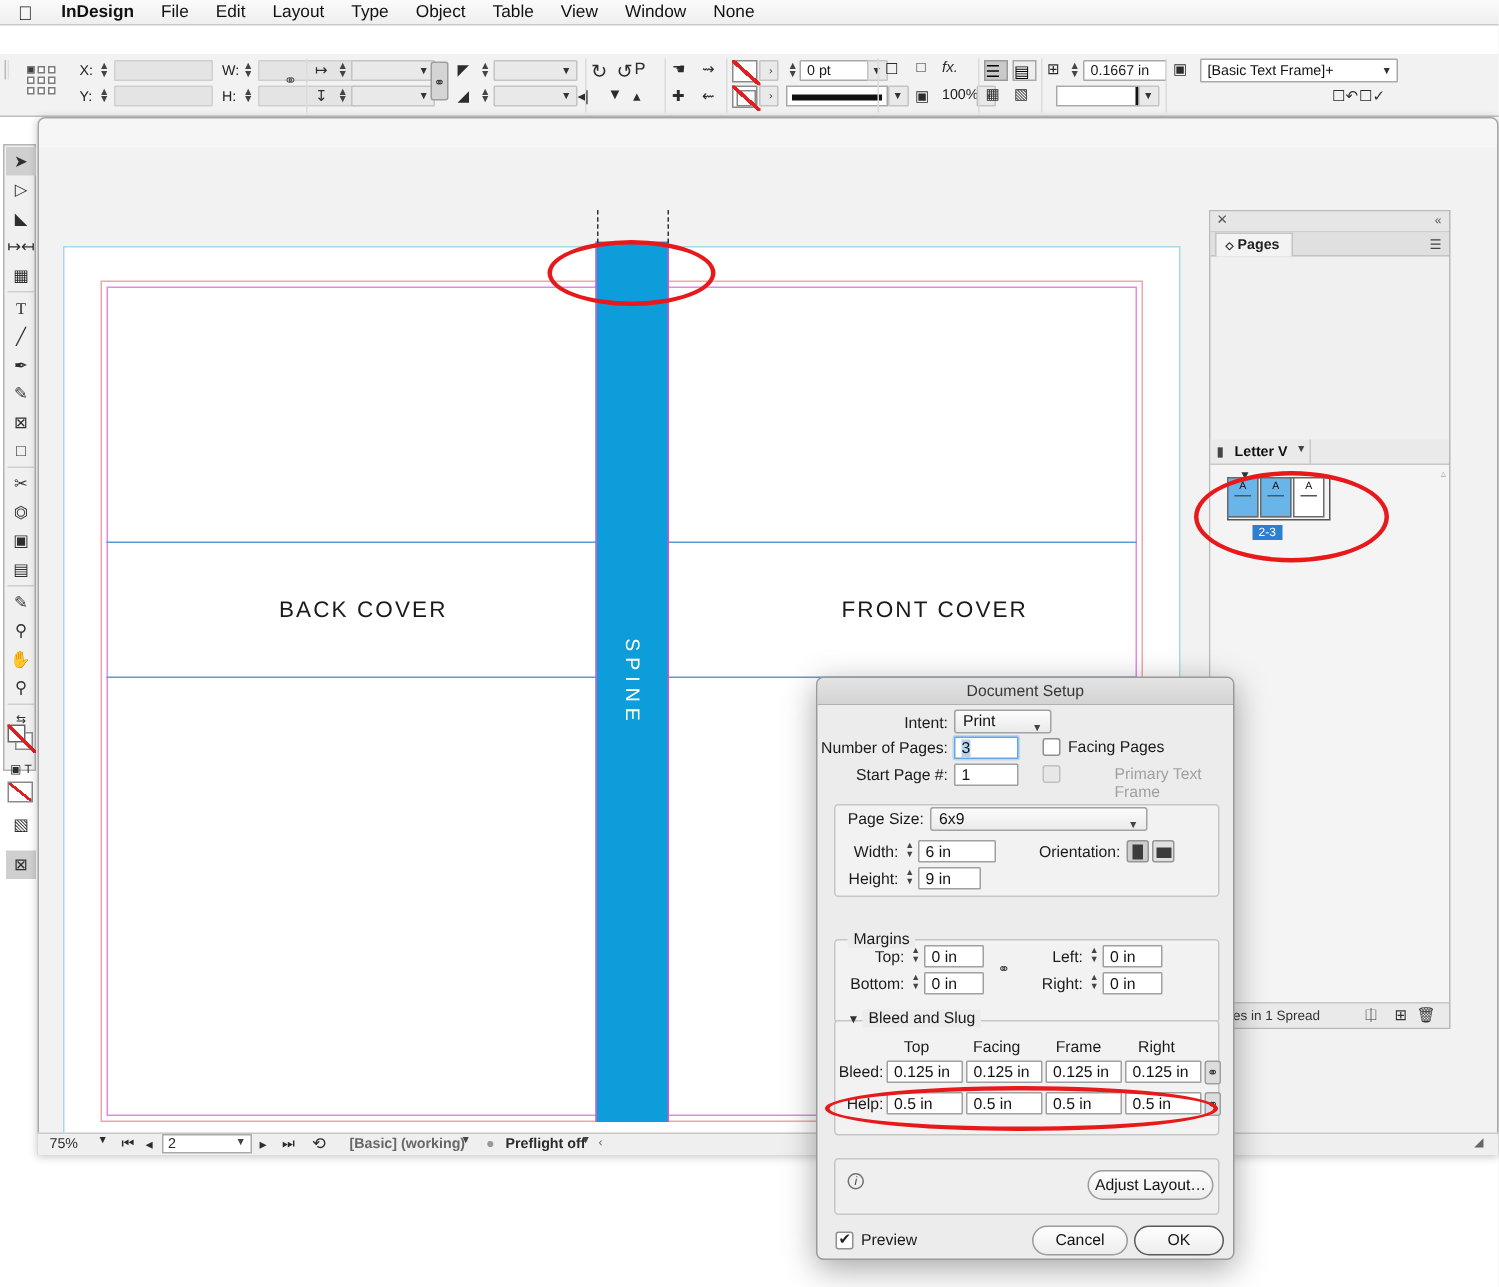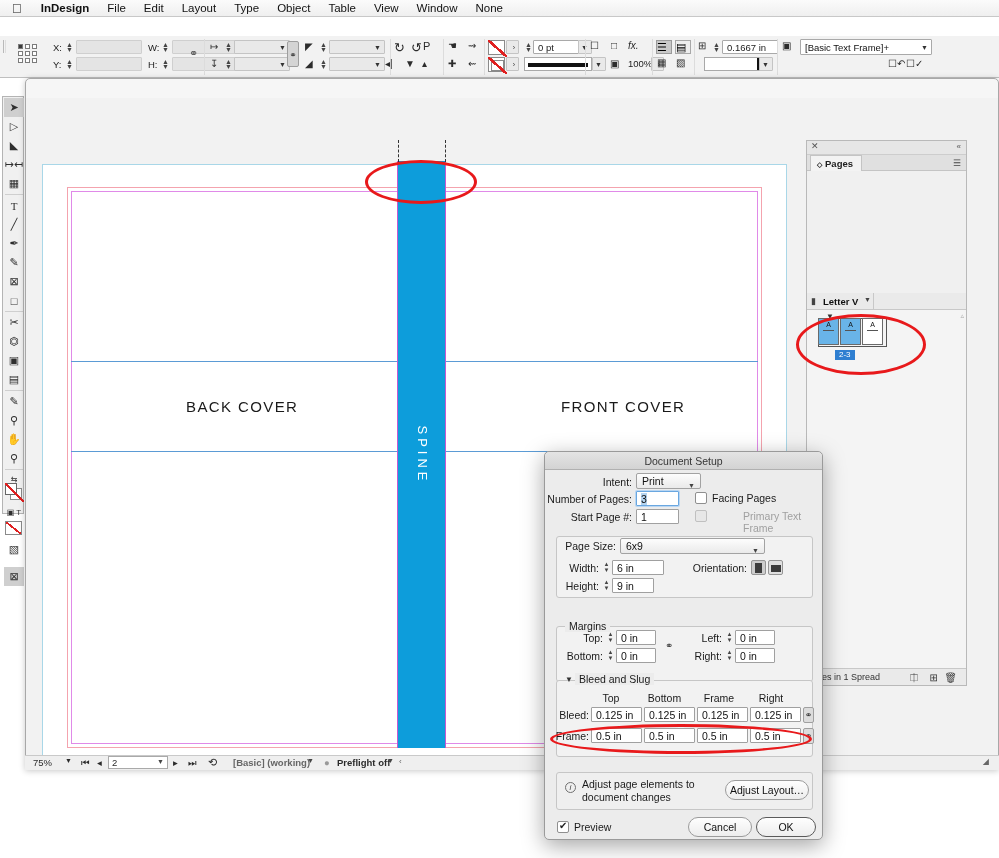--- a/index.html
+++ b/index.html
@@ -543,41 +543,40 @@
 
       <span class="row-lbl" style="left:135px; top:180px; width:42px;">Right:</span>
       <span class="spin" style="left:180px; top:178px;">▲<br>▼</span>
       <div class="tfld" style="left:190px; top:178px; width:40px;">0 in</div>
 
       <div class="grpbox" style="left:11px; top:210px; width:257px; height:77px;"></div>
       <span class="disclo" style="left:20px; top:205px;">▼</span>
       <span class="grplbl" style="left:30px; top:203px;">Bleed and Slug</span>
 
       <span class="colhdr" style="left:40px; top:222px; width:52px;">Top</span>
-      <span class="colhdr" style="left:92px; top:222px; width:55px;">Bottom</span>
+      <span class="colhdr" style="left:92px; top:222px; width:55px;">Facing</span>
       <span class="colhdr" style="left:148px; top:222px; width:52px;">Frame</span>
       <span class="colhdr" style="left:200px; top:222px; width:52px;">Right</span>
 
       <span class="row-lbl" style="left:0px; top:239px; width:44px;">Bleed:</span>
       <div class="tfld" style="left:46px; top:237px; width:51px;">0.125 in</div>
       <div class="tfld" style="left:99px; top:237px; width:51px;">0.125 in</div>
       <div class="tfld" style="left:152px; top:237px; width:51px;">0.125 in</div>
       <div class="tfld" style="left:205px; top:237px; width:51px;">0.125 in</div>
       <span class="lnkbtn" style="left:258px; top:237px;">⚭</span>
 
-      <span class="row-lbl" style="left:3px; top:260px; width:41px;">Frame:</span>
+      <span class="row-lbl" style="left:3px; top:260px; width:41px;">Help:</span>
       <div class="tfld" style="left:46px; top:258px; width:51px;">0.5 in</div>
       <div class="tfld" style="left:99px; top:258px; width:51px;">0.5 in</div>
       <div class="tfld" style="left:152px; top:258px; width:51px;">0.5 in</div>
       <div class="tfld" style="left:205px; top:258px; width:51px;">0.5 in</div>
       <span class="lnkbtn" style="left:258px; top:258px;">⚭</span>
 
       <div class="grpbox" style="left:11px; top:302px; width:257px; height:38px; background:#efefef;"></div>
       <span class="infoI" style="left:20px; top:312px;">i</span>
-      <span style="position:absolute;left:37px;top:308px;width:148px;font-size:10.5px;color:#1a1a1a;line-height:13px;">Adjust page elements to document changes</span>
       <div class="btn" style="left:180px; top:310px; width:84px;">Adjust Layout…</div>
 
       <span class="chk on" style="left:12px; top:351px;"></span>
       <span style="position:absolute;left:29px;top:351px;font-size:10.5px;color:#1a1a1a;">Preview</span>
       <div class="btn" style="left:143px; top:347px; width:64px;">Cancel</div>
       <div class="btn def" style="left:211px; top:347px; width:60px;">OK</div>
     </div>
 
     <div class="ann" style="left:5px; top:272px; width:262px; height:30px;"></div>
   </div>

